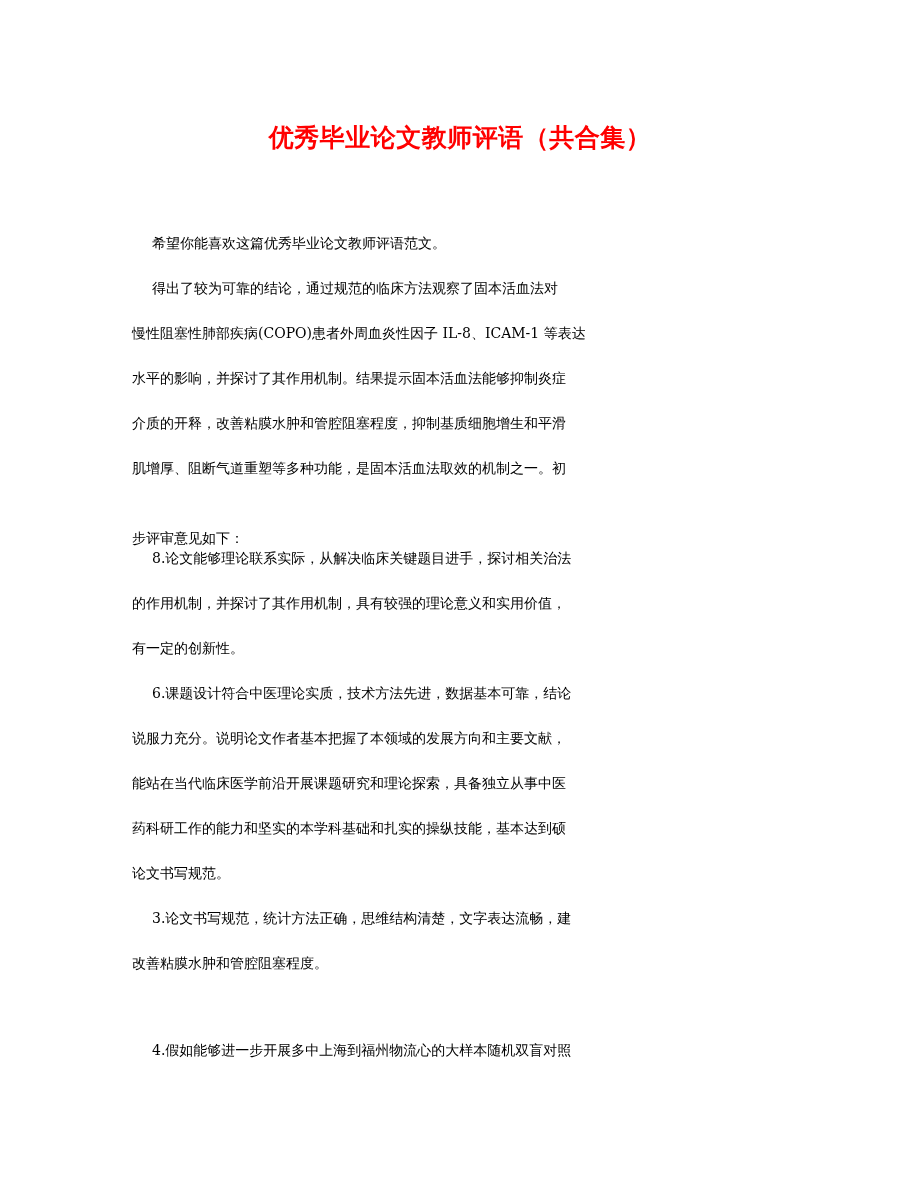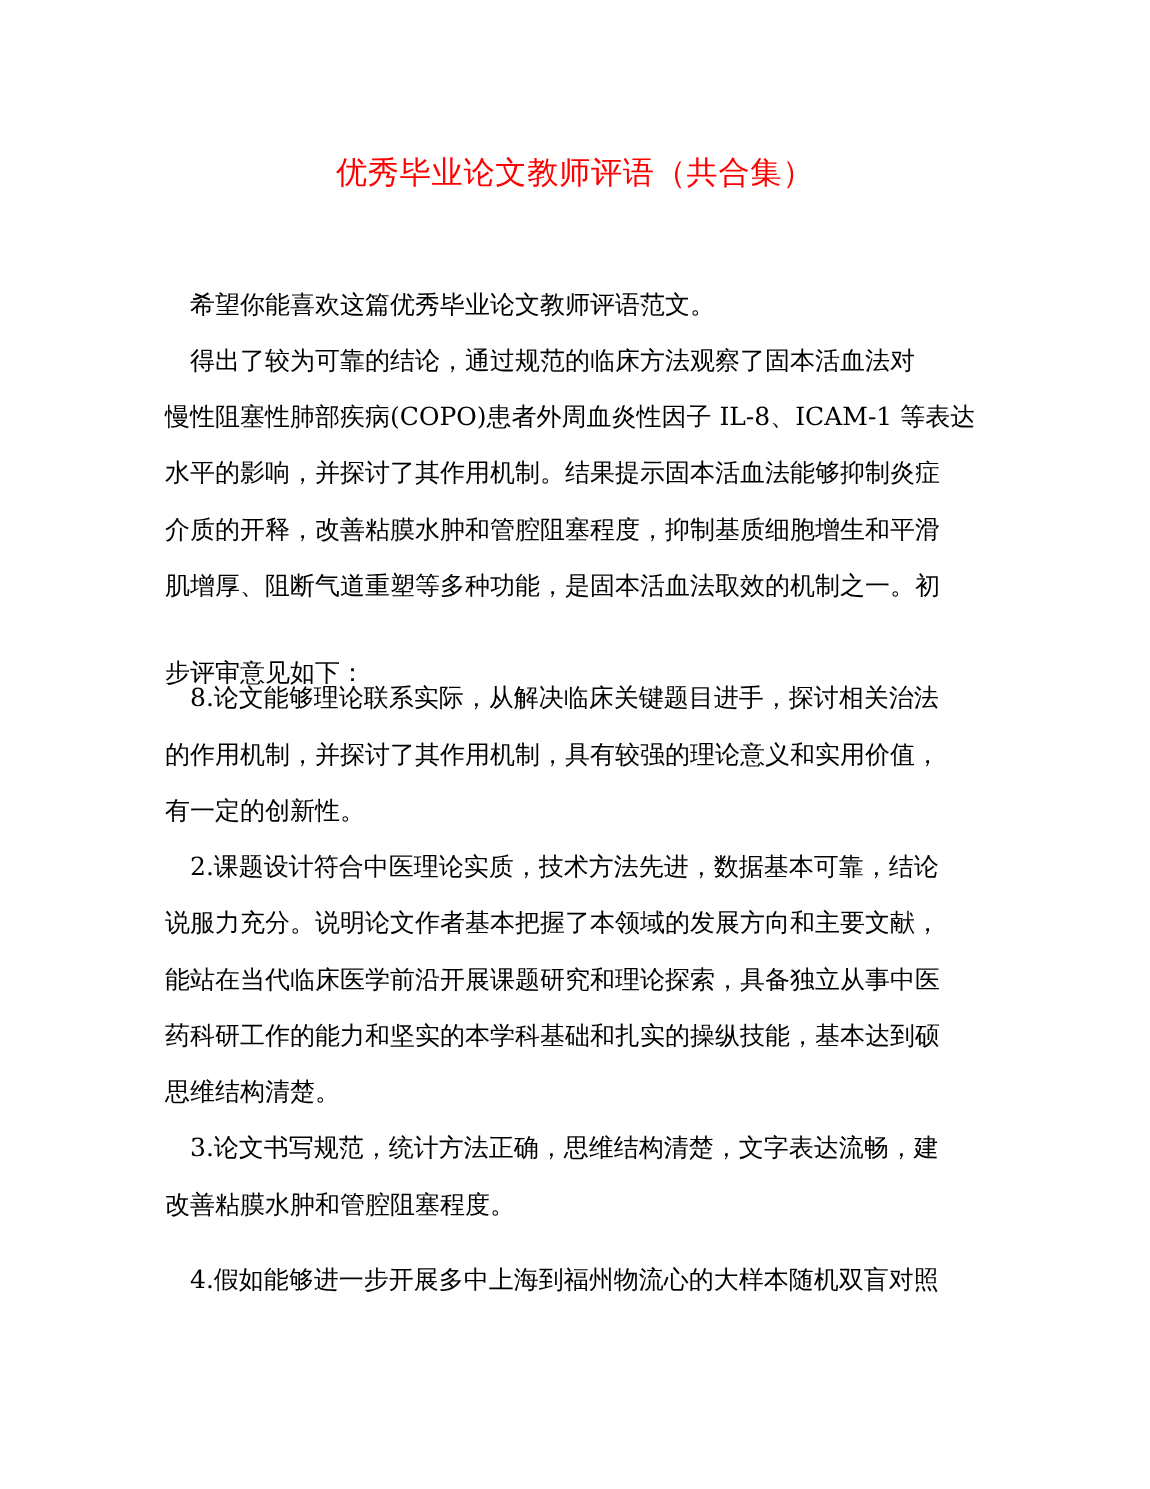--- a/index.html
+++ b/index.html
@@ -25,28 +25,28 @@
     .title {
       position: absolute;
       left: 0;
       top: 120px;
       width: 920px;
       text-align: center;
       font-size: 25px;
       line-height: 36px;
       color: #ff0000;
       font-family: "DejaVu Sans", "Liberation Sans", sans-serif;
-      font-weight: normal;
+      font-weight: bold;
       letter-spacing: 0.5px;
     }
     .line {
       position: absolute;
       left: 132px;
       width: 660px;
-      font-size: 20px;
+      font-size: 14px;
       line-height: 28px;
       white-space: nowrap;
       color: #000000;
     }
     .line.indent { left: 152px; }
   </style>
 </head>
 <body>
 
 <div class="page">
@@ -66,29 +66,29 @@
     <div class="line" style="top:524px">步评审意见如下：</div>
   </div>
 
   <div>
     <div class="line indent" style="top:544px">8.论文能够理论联系实际，从解决临床关键题目进手，探讨相关治法</div>
     <div class="line" style="top:589px">的作用机制，并探讨了其作用机制，具有较强的理论意义和实用价值，</div>
     <div class="line" style="top:634px">有一定的创新性。</div>
   </div>
 
   <div>
-    <div class="line indent" style="top:679px">2.课题设计符合中医理论实质，技术方法先进，数据基本可靠，结论</div>
+    <div class="line indent" style="top:679px">6.课题设计符合中医理论实质，技术方法先进，数据基本可靠，结论</div>
     <div class="line" style="top:724px">说服力充分。说明论文作者基本把握了本领域的发展方向和主要文献，</div>
     <div class="line" style="top:769px">能站在当代临床医学前沿开展课题研究和理论探索，具备独立从事中医</div>
     <div class="line" style="top:814px">药科研工作的能力和坚实的本学科基础和扎实的操纵技能，基本达到硕</div>
-    <div class="line" style="top:859px">思维结构清楚。</div>
+    <div class="line" style="top:859px">论文书写规范。</div>
   </div>
 
   <div>
     <div class="line indent" style="top:904px">3.论文书写规范，统计方法正确，思维结构清楚，文字表达流畅，建</div>
     <div class="line" style="top:949px">改善粘膜水肿和管腔阻塞程度。</div>
   </div>
 
   <div>
-    <div class="line indent" style="top:1009px">4.假如能够进一步开展多中上海到福州物流心的大样本随机双盲对照</div>
+    <div class="line indent" style="top:1036px">4.假如能够进一步开展多中上海到福州物流心的大样本随机双盲对照</div>
   </div>
 
 </div>
 
 </body></html>

